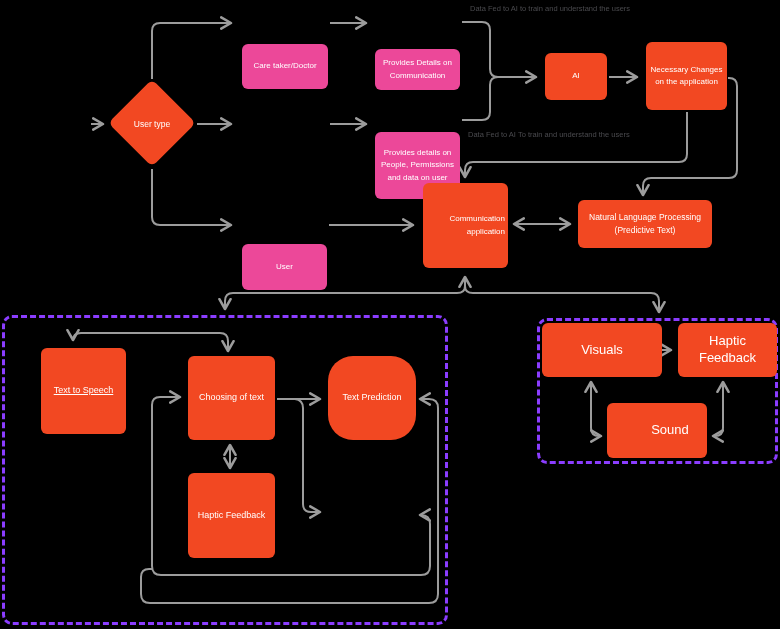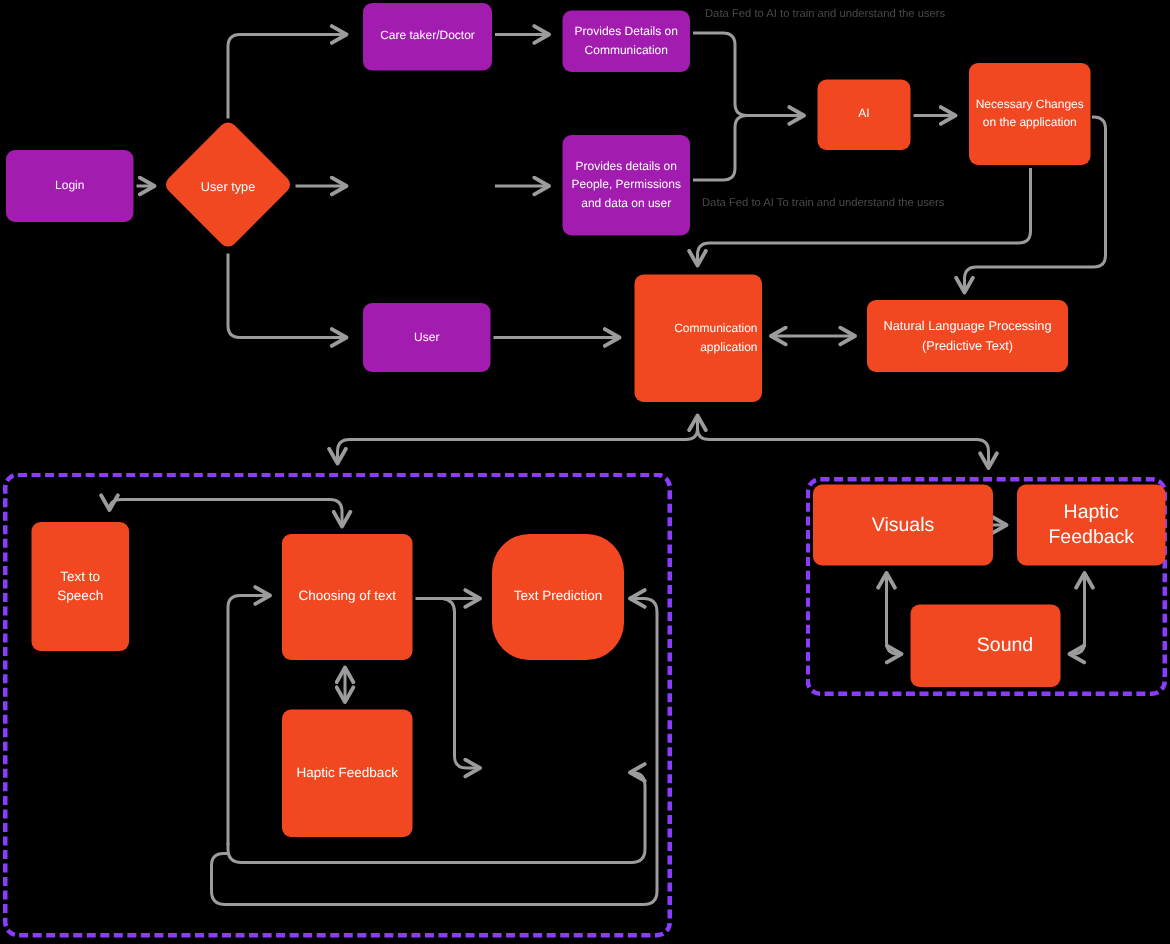--- a/index.html
+++ b/index.html
@@ -10,21 +10,21 @@
   #connectors{position:absolute;left:0;top:0;z-index:2;}
   .dashed-box{
     position:absolute;z-index:1;border:3px dashed #8B3DFF;border-radius:10px;
     box-sizing:border-box;background:transparent;
   }
   .node{
     position:absolute;z-index:3;display:flex;align-items:center;justify-content:center;
     text-align:center;color:#fff;border-radius:6px;box-sizing:border-box;
     font-size:8px;line-height:1.55;font-weight:500;padding:3px;
   }
-  .purple{background:#a21caf;}
+  .purple{background:#ec4899;margin-top:42px;}
   .red{background:#F24822;}
   .big-label{font-size:13px;line-height:1.3;font-weight:400;}
   .mid-label{font-size:9px;line-height:1.5;font-weight:400;}
   .diamond-wrap{position:absolute;z-index:3;}
   .diamond-shape{
     position:absolute;left:11px;top:12px;width:62px;height:62px;background:#F24822;
     transform:rotate(45deg);border-radius:6px;
   }
   .diamond-label{
     position:absolute;left:0;top:0;width:84px;height:88px;display:flex;align-items:center;
@@ -98,38 +98,37 @@
       <path d="M 295 399 Q 303 400 303 408 L 303 504 Q 303 512 311 512 L 320 512" marker-end="url(#ah)"></path>
 
       <path d="M 420 399 L 429 399 Q 438 399 438 408 L 438 594 Q 438 603 429 603 L 150 603 Q 141 603 141 594 L 141 577 Q 141 569 149 569 L 152 569" marker-start="url(#ah)"></path>
 
       <path d="M 420 515 L 421 515 Q 430 515 430 524 L 430 566 Q 430 575 421 575 L 161 575 Q 152 575 152 566 L 152 562" marker-start="url(#ah)"></path>
 
       <path d="M 152 563 L 152 405 Q 152 397 160 397 L 180 397" marker-end="url(#ah)"></path>
     </g>
   </svg>
 
-  <div class="node purple" style="left:4px;top:100px;width:85px;height:48px;">Login</div>
 
   <div class="diamond-wrap" style="left:110px;top:80px;width:84px;height:88px;">
     <div class="diamond-shape"></div>
     <div class="diamond-label">User type</div>
   </div>
 
   <div class="node purple" style="left:242px;top:2px;width:86px;height:45px;">Care taker/Doctor</div>
   <div class="node purple" style="left:242px;top:202px;width:85px;height:46px;">User</div>
   <div class="node purple" style="left:375px;top:7px;width:85px;height:41px;">Provides Details on Communication</div>
   <div class="node purple" style="left:375px;top:90px;width:85px;height:67px;">Provides details on People, Permissions and data on user</div>
 
   <div class="node red" style="left:545px;top:53px;width:62px;height:47px;">AI</div>
   <div class="node red" style="left:646px;top:42px;width:81px;height:68px;">Necessary Changes on the application</div>
   <div class="node red" style="left:423px;top:183px;width:85px;height:85px;text-align:right;">Communication application</div>
   <div class="node red" style="left:578px;top:200px;width:134px;height:48px;font-size:8.5px;">Natural Language Processing (Predictive Text)</div>
 
-  <div class="node red mid-label" style="left:21px;top:348px;width:65px;height:86px;">Text to Speech</div>
+  <div class="node red mid-label" style="left:41px;top:348px;width:85px;height:86px;text-decoration:underline;">Text to Speech</div>
   <div class="node red mid-label" style="left:188px;top:356px;width:87px;height:84px;">Choosing of text</div>
   <div class="node red mid-label" style="left:328px;top:356px;width:88px;height:84px;border-radius:25px;">Text Prediction</div>
   <div class="node red mid-label" style="left:188px;top:473px;width:87px;height:85px;">Haptic Feedback</div>
 
   <div class="node red big-label" style="left:542px;top:323px;width:120px;height:54px;">Visuals</div>
   <div class="node red big-label" style="left:678px;top:323px;width:99px;height:54px;">Haptic Feedback</div>
   <div class="node red big-label" style="left:607px;top:403px;width:100px;height:55px;padding-left:29px;">Sound</div>
 
   <div class="annotation" style="left:470px;top:3px;width:180px;">Data Fed to AI to train and understand the users</div>
   <div class="annotation" style="left:468px;top:129px;width:180px;">Data Fed to AI To train and understand the users</div>

